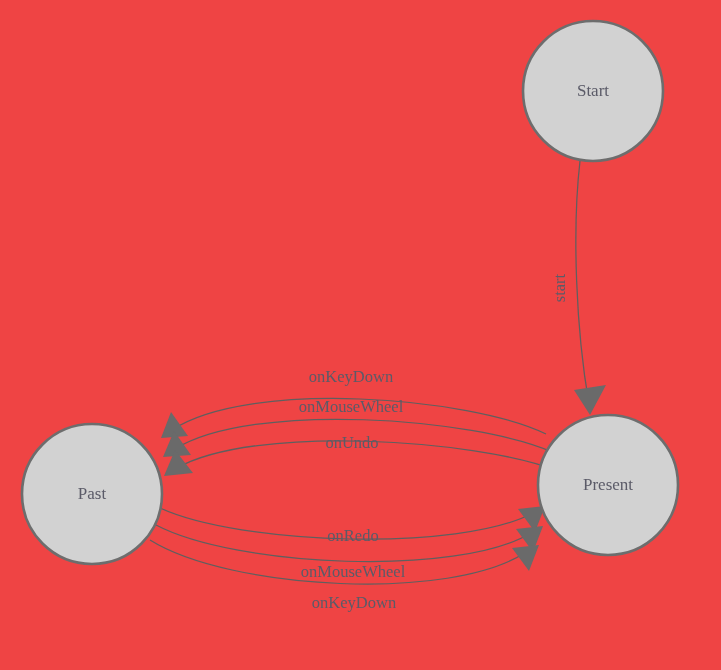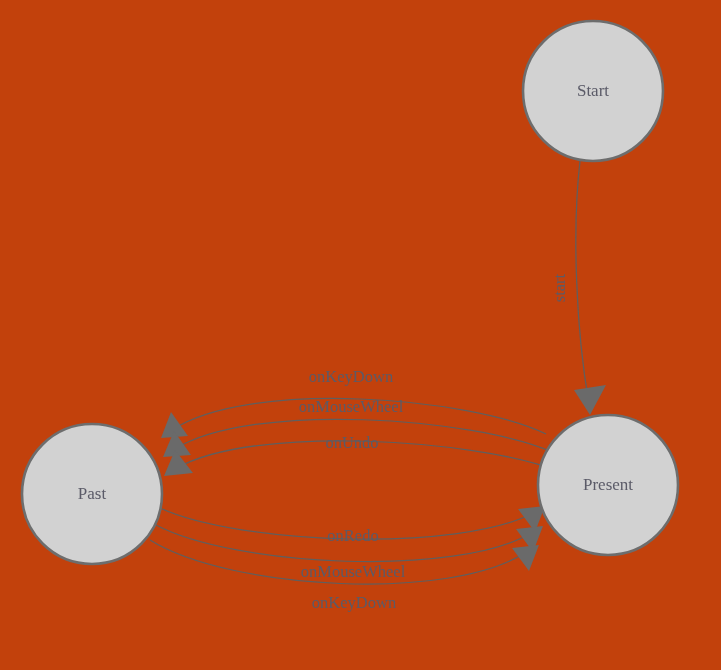--- a/index.html
+++ b/index.html
@@ -10,21 +10,21 @@
   body {
     width: 721px;
     height: 670px;
     font-family: "Liberation Serif", "DejaVu Serif", serif;
     overflow: hidden;
   }
   #diagram-canvas {
     position: relative;
     width: 721px;
     height: 670px;
-    background: #c2410c;
+    background: #ef4444;
   }
   svg.graph {
     position: absolute;
     left: 0;
     top: 0;
     width: 721px;
     height: 670px;
     display: block;
   }
   .node-circle {

